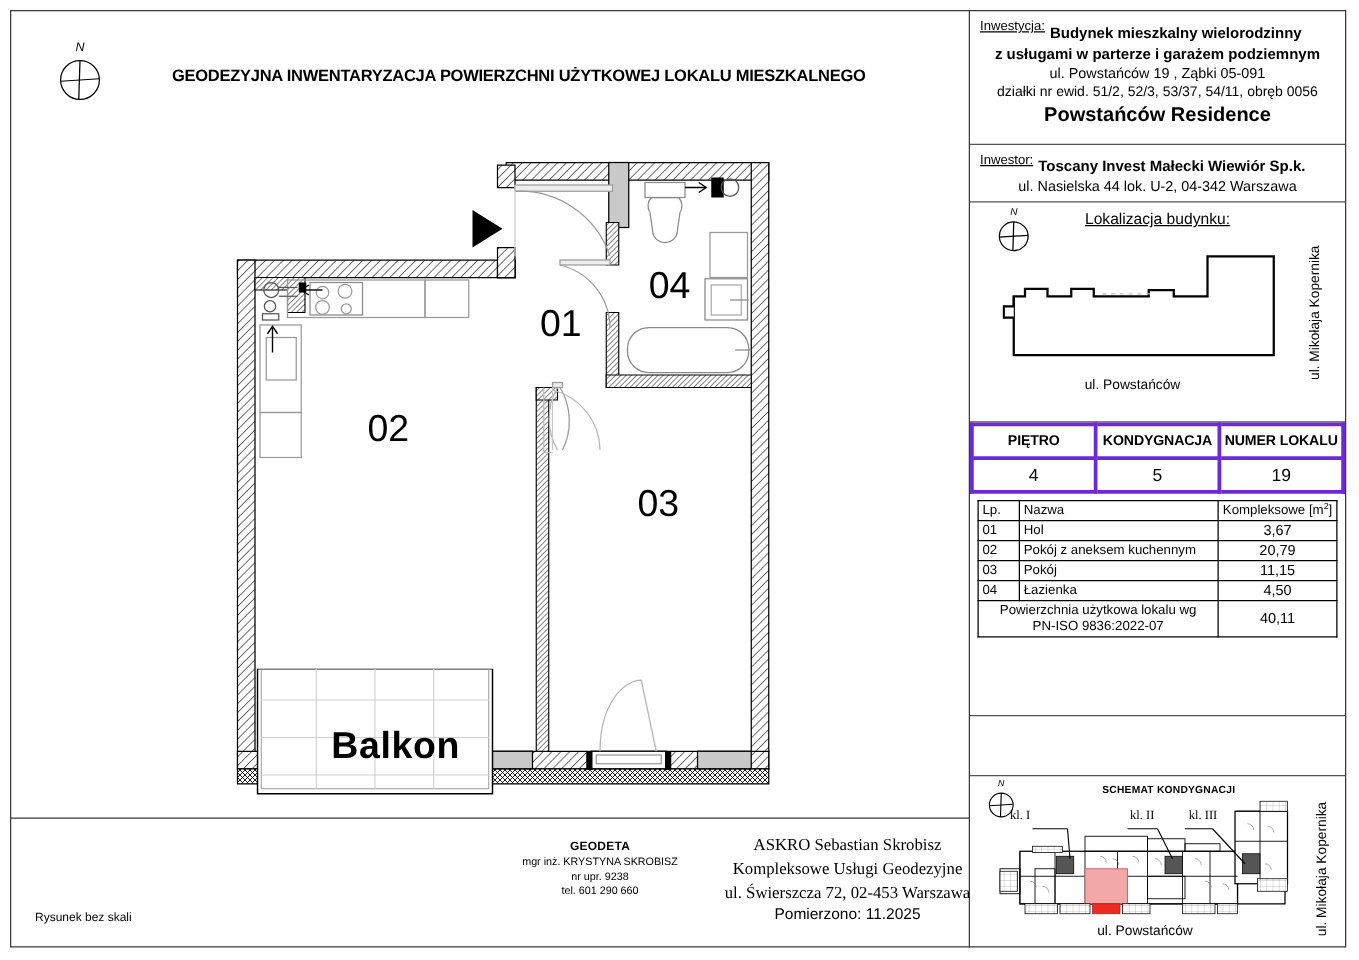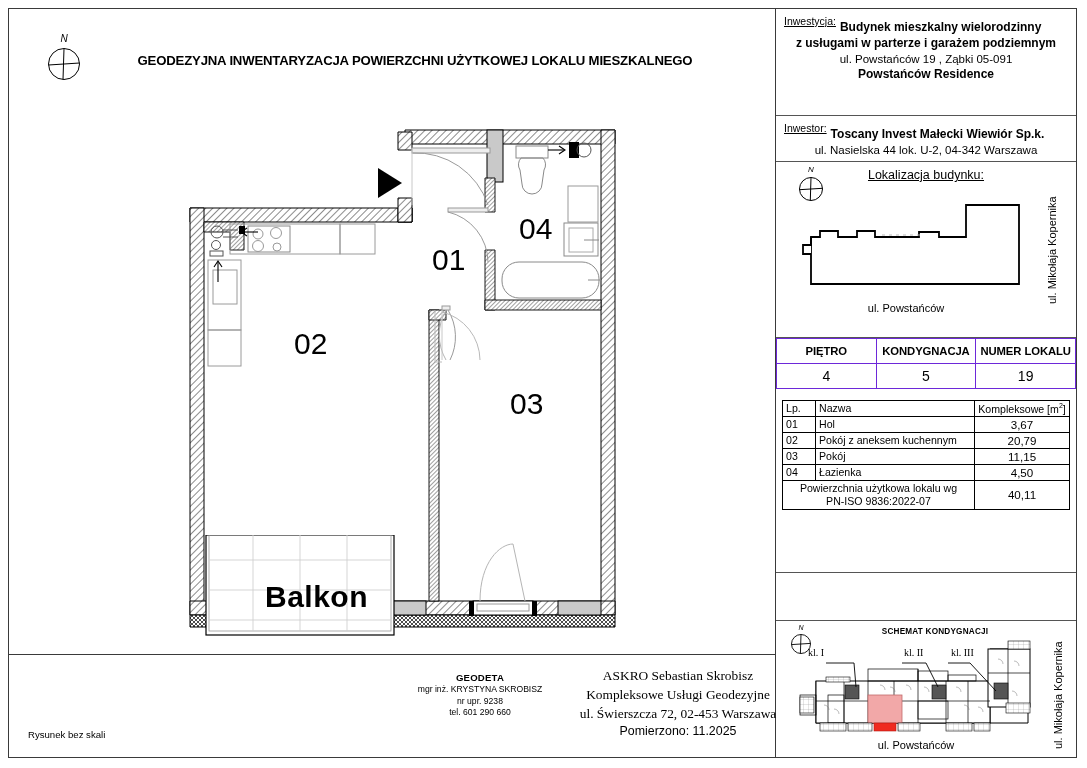--- a/index.html
+++ b/index.html
@@ -46,28 +46,28 @@
   
   .panel{position:absolute;left:776px;top:9px;width:300px;height:748px;box-sizing:border-box;}
   .pbox{position:absolute;left:0;right:0;box-sizing:border-box;}
   .prow-line{position:absolute;left:0;right:0;border-top:1px solid #555;}
 
   .inv-block{padding:6px 8px 5px 8px;text-align:center;line-height:1.32;}
   .inv-block .l1{font-size:12px;font-weight:bold;}
   .inv-block .l2{font-size:12px;font-weight:bold;}
   .inv-block .l3{font-size:11.5px;}
   .inv-block .l4{font-size:11.2px;}
-  .inv-block .l5{font-size:12px;font-weight:bold;}
+  .inv-block .l5{font-size:16px;font-weight:bold;}
   .inv-tag{float:left;margin-right:4px;font-size:10.5px;text-decoration:underline;font-weight:normal;}
 
   .loc-title{text-align:center;font-size:12.5px;text-decoration:underline;}
 
   
   .tbl{border-collapse:collapse;width:100%;table-layout:fixed;}
-  .tbl td,.tbl th{border:1px solid #6d28d9;text-align:center;font-size:11px;padding:2px 2px;}
+  .tbl td,.tbl th{border:3px solid #6d28d9;text-align:center;font-size:11px;padding:2px 2px;}
   .head-tbl th{font-weight:bold;font-size:11.3px;padding:6px 1px;letter-spacing:-.1px;}
   .head-tbl td{font-size:14px;padding:4px 1px;}
 
   .rooms-tbl{border-collapse:collapse;width:100%;table-layout:fixed;}
   .rooms-tbl td,.rooms-tbl th{border:1px solid #000;font-size:10.6px;padding:1px 3px;}
   .rooms-tbl .c-lp{width:26px;text-align:left;}
   .rooms-tbl .c-nm{text-align:left;}
   .rooms-tbl .c-pw{width:88px;text-align:center;}
   .rooms-tbl th{font-weight:normal;}
   .rooms-tbl td.val{text-align:center;font-size:11.6px;}
@@ -293,20 +293,21 @@
 
   <div class="panel">
 
     <div class="pbox inv-block" style="top:0;height:106px;">
       <div style="text-align:left;display:inline-block;width:100%;">
         <span class="inv-tag">Inwestycja:</span>
         <span class="l1">Budynek mieszkalny wielorodzinny</span>
       </div>
       <div class="l2">z usługami w parterze i garażem podziemnym</div>
       <div class="l3">ul. Powstańców 19 , Ząbki 05-091</div>
+      <div class="l4">działki nr ewid. 51/2, 52/3, 53/37, 54/11, obręb 0056</div>
       <div class="l5">Powstańców Residence</div>
     </div>
     <div class="prow-line" style="top:106px;"></div>
 
     <div class="pbox inv-block" style="top:107px;height:44px;">
       <div style="text-align:left;">
         <span class="inv-tag">Inwestor:</span>
         <span class="l1">Toscany Invest Małecki Wiewiór Sp.k.</span>
       </div>
       <div class="l3">ul. Nasielska 44 lok. U-2, 04-342 Warszawa</div>

